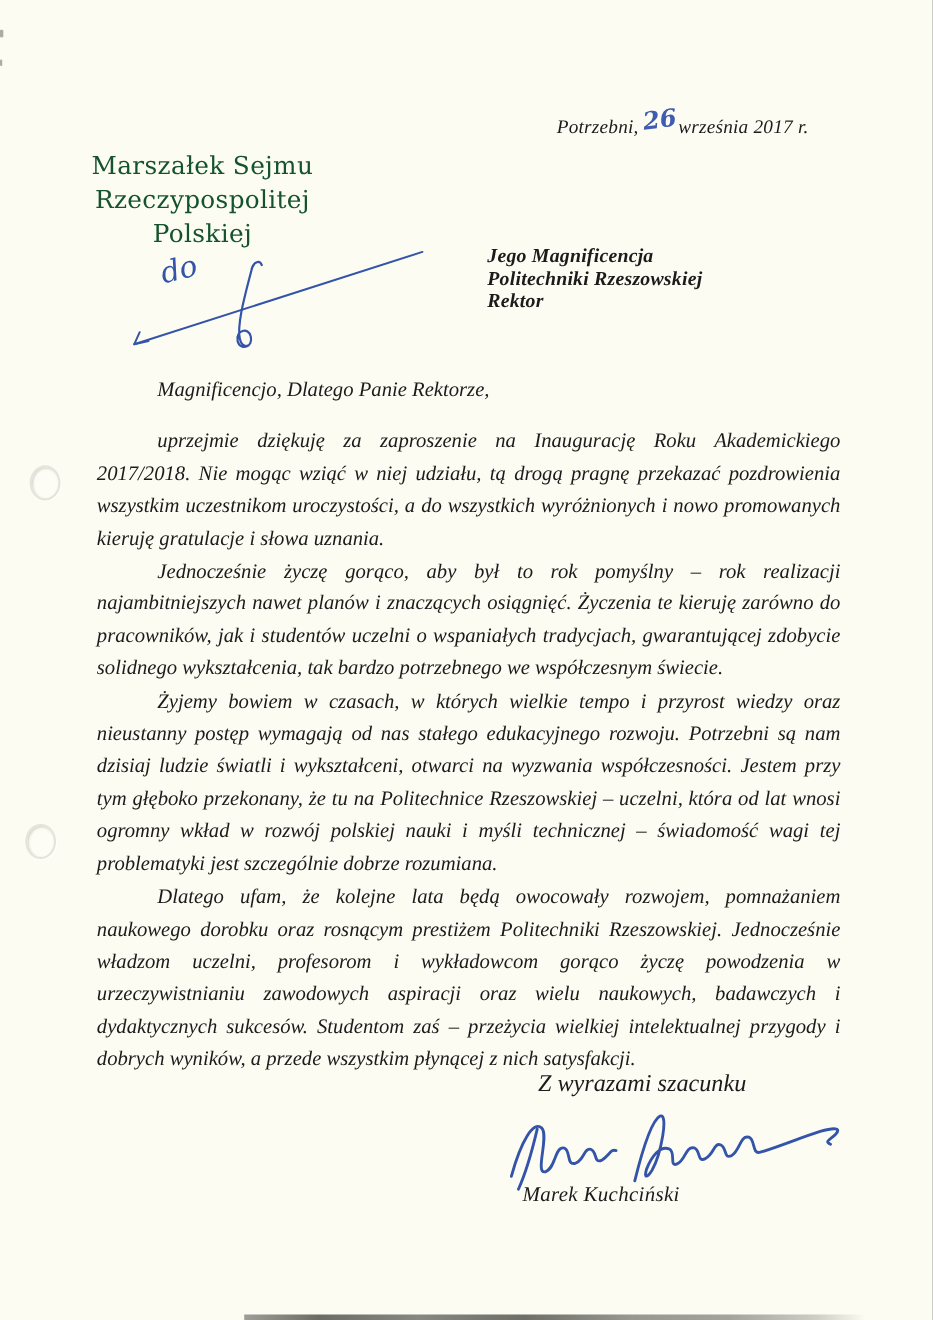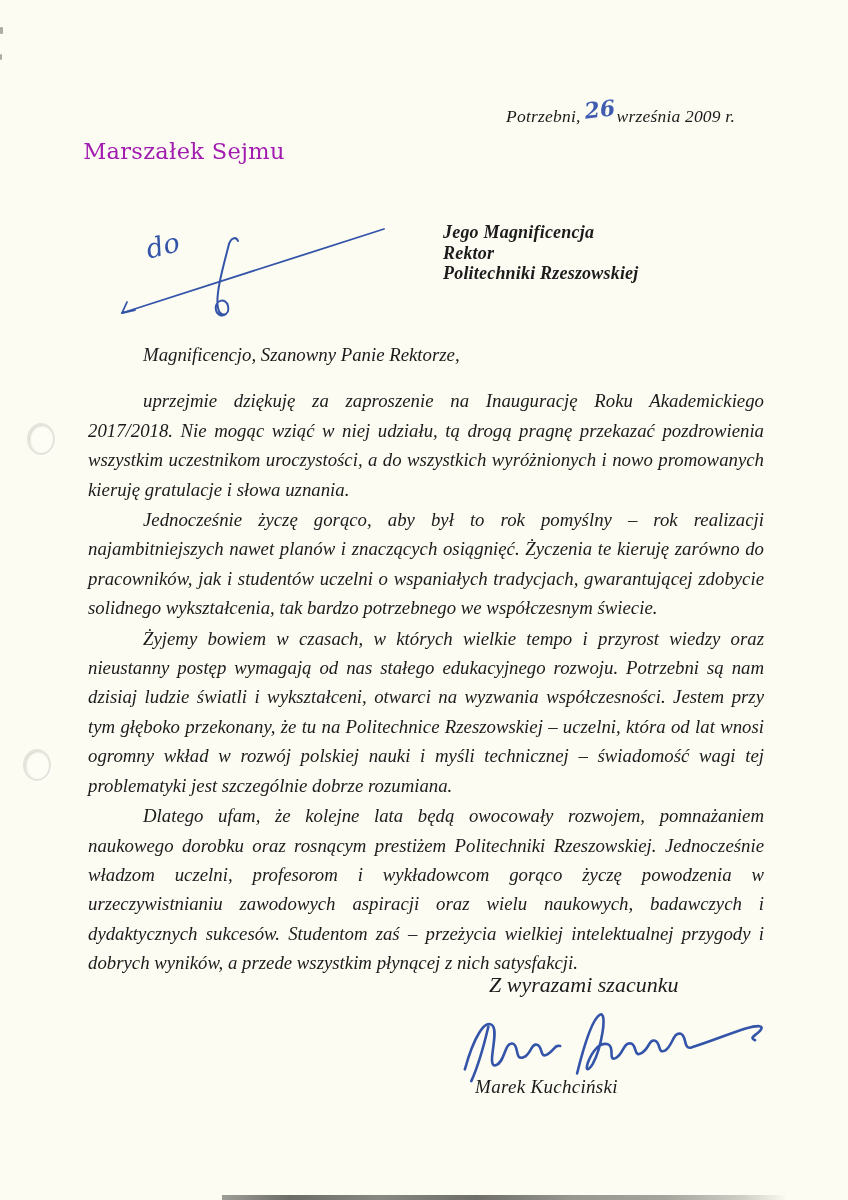--- a/index.html
+++ b/index.html
@@ -44,21 +44,21 @@
     font-style:italic;font-weight:bold;
     font-size:22px;color:#3f5cb0;
     transform:rotate(-7deg) translateY(-5px);
     margin:0 1px 0 4px;
   }
   
   .letterhead{
     position:absolute;left:68px;top:136px;width:232px;
     text-align:center;
     font-family:"DejaVu Serif", serif;
-    font-size:22.5px;line-height:31px;color:#a21caf;
+    font-size:22.5px;line-height:31px;color:#14532d;
     letter-spacing:.3px;
   }
   
   .do-annotation{position:absolute;left:112px;top:216px;width:295px;height:112px;}
   .do-annotation svg{position:absolute;left:0;top:0;}
   .do-annotation .do-text{
     position:absolute;left:34px;top:14px;
     font-family:"DejaVu Serif", serif;font-style:italic;
     font-size:27px;color:#3354a8;
     transform:rotate(-14deg);
@@ -97,45 +97,46 @@
 
   <div class="hole-punch hp1"></div>
   <div class="hole-punch hp2"></div>
   <div class="edge-speck s1"></div>
   <div class="edge-speck s2"></div>
   <div class="bottom-strip"></div>
 
   <div class="date-line">
     <span>Potrzebni,</span>
     <span class="day-hand">26</span>
-    <span>września 2009 r.</span>
+    <span>września 2017 r.</span>
   </div>
 
   <div class="letterhead">
     <div>Marszałek Sejmu</div>
+    <div>Rzeczypospolitej Polskiej</div>
   </div>
 
   <div class="do-annotation">
     <svg width="295" height="112" viewBox="0 0 295 112">
       <path class="ink" stroke-width="1.8" d="M10 97 L272 13"></path>
       <path class="ink" stroke-width="1.8" d="M10 97 l13 -3 M10 97 l5 -11"></path>
       <path class="ink" stroke-width="2" d="M117 28 C112 48, 103 78, 106 92 C108 102, 118 100, 116 90 C114 81, 102 84, 104 94 C105 99, 110 101, 114 98"></path>
       <path class="ink" stroke-width="2" d="M117 28 C119 22, 124 20, 126 25"></path>
     </svg>
     <span class="do-text">do</span>
   </div>
 
   <div class="recipient">
     <div>Jego Magnificencja</div>
+    <div>Politechniki Rzeszowskiej</div>
     <div>Rektor</div>
-    <div>Politechniki Rzeszowskiej</div>
   </div>
 
   <div class="body-text">
-    <div class="salutation">Magnificencjo, Szanowny Panie Rektorze,</div>
+    <div class="salutation">Magnificencjo, Dlatego Panie Rektorze,</div>
     <p>uprzejmie dziękuję za zaproszenie na Inaugurację Roku Akademickiego 2017/2018. Nie mogąc wziąć w niej udziału, tą drogą pragnę przekazać pozdrowienia wszystkim uczestnikom uroczystości, a do wszystkich wyróżnionych i nowo promowanych kieruję gratulacje i słowa uznania.</p>
     <p>Jednocześnie życzę gorąco, aby był to rok pomyślny – rok realizacji najambitniejszych nawet planów i znaczących osiągnięć. Życzenia te kieruję zarówno do pracowników, jak i studentów uczelni o wspaniałych tradycjach, gwarantującej zdobycie solidnego wykształcenia, tak bardzo potrzebnego we współczesnym świecie.</p>
     <p>Żyjemy bowiem w czasach, w których wielkie tempo i przyrost wiedzy oraz nieustanny postęp wymagają od nas stałego edukacyjnego rozwoju. Potrzebni są nam dzisiaj ludzie światli i wykształceni, otwarci na wyzwania współczesności. Jestem przy tym głęboko przekonany, że tu na Politechnice Rzeszowskiej – uczelni, która od lat wnosi ogromny wkład w rozwój polskiej nauki i myśli technicznej – świadomość wagi tej problematyki jest szczególnie dobrze rozumiana.</p>
     <p>Dlatego ufam, że kolejne lata będą owocowały rozwojem, pomnażaniem naukowego dorobku oraz rosnącym prestiżem Politechniki Rzeszowskiej. Jednocześnie władzom uczelni, profesorom i wykładowcom gorąco życzę powodzenia w urzeczywistnianiu zawodowych aspiracji oraz wielu naukowych, badawczych i dydaktycznych sukcesów. Studentom zaś – przeżycia wielkiej intelektualnej przygody i dobrych wyników, a przede wszystkim płynącej z nich satysfakcji.</p>
   </div>
 
   <div class="valediction">Z wyrazami szacunku</div>
 
   <div class="signature">
     <svg width="320" height="85" viewBox="0 0 320 85" role="img" aria-label="podpis odręczny: Marek Kuchciński">

